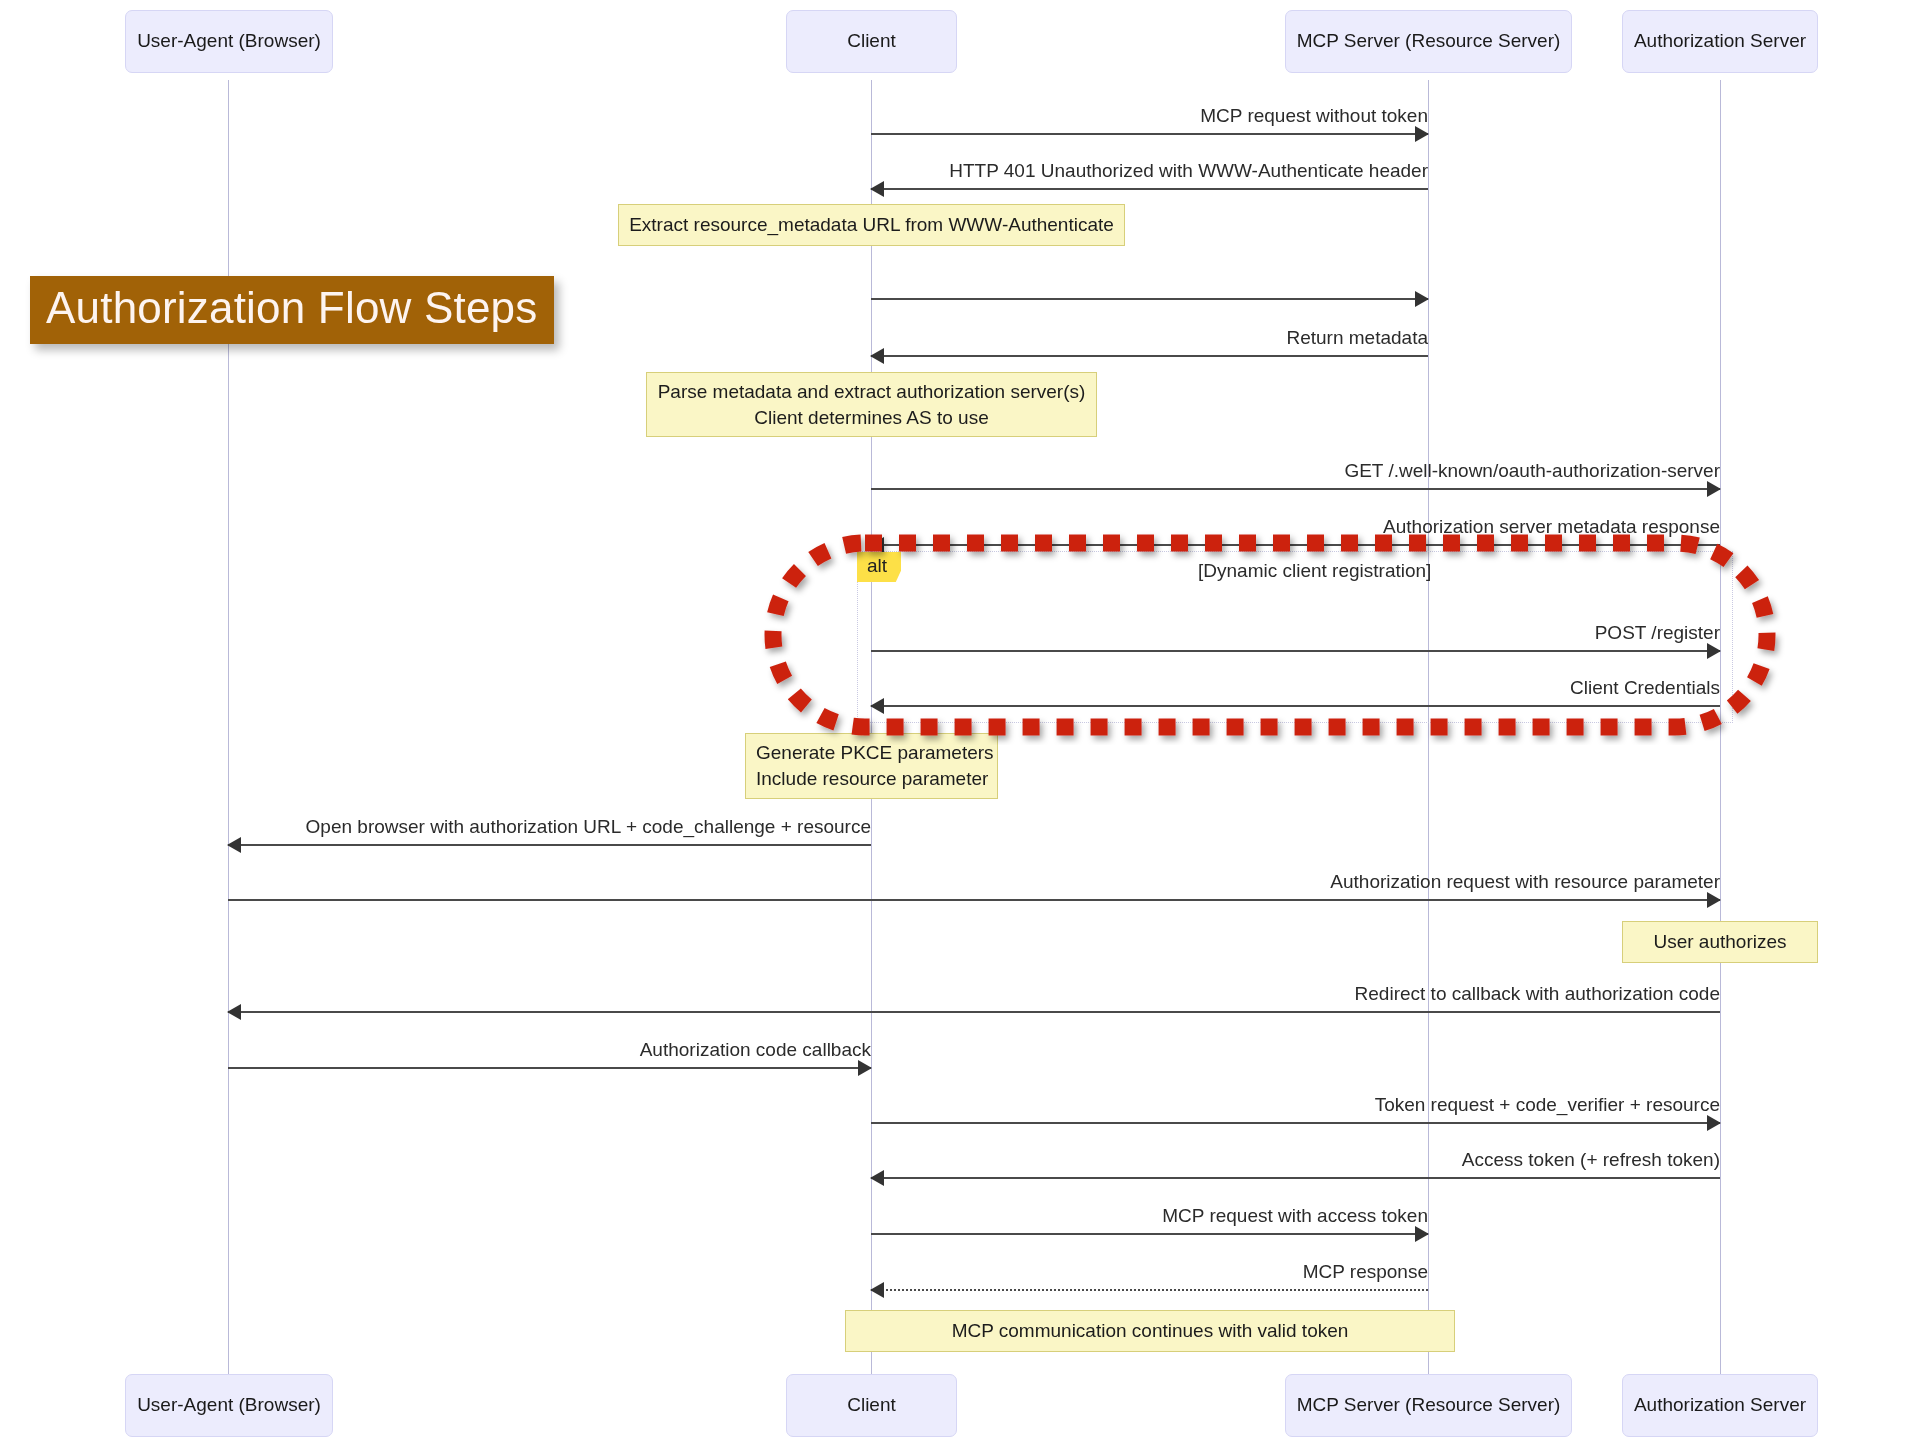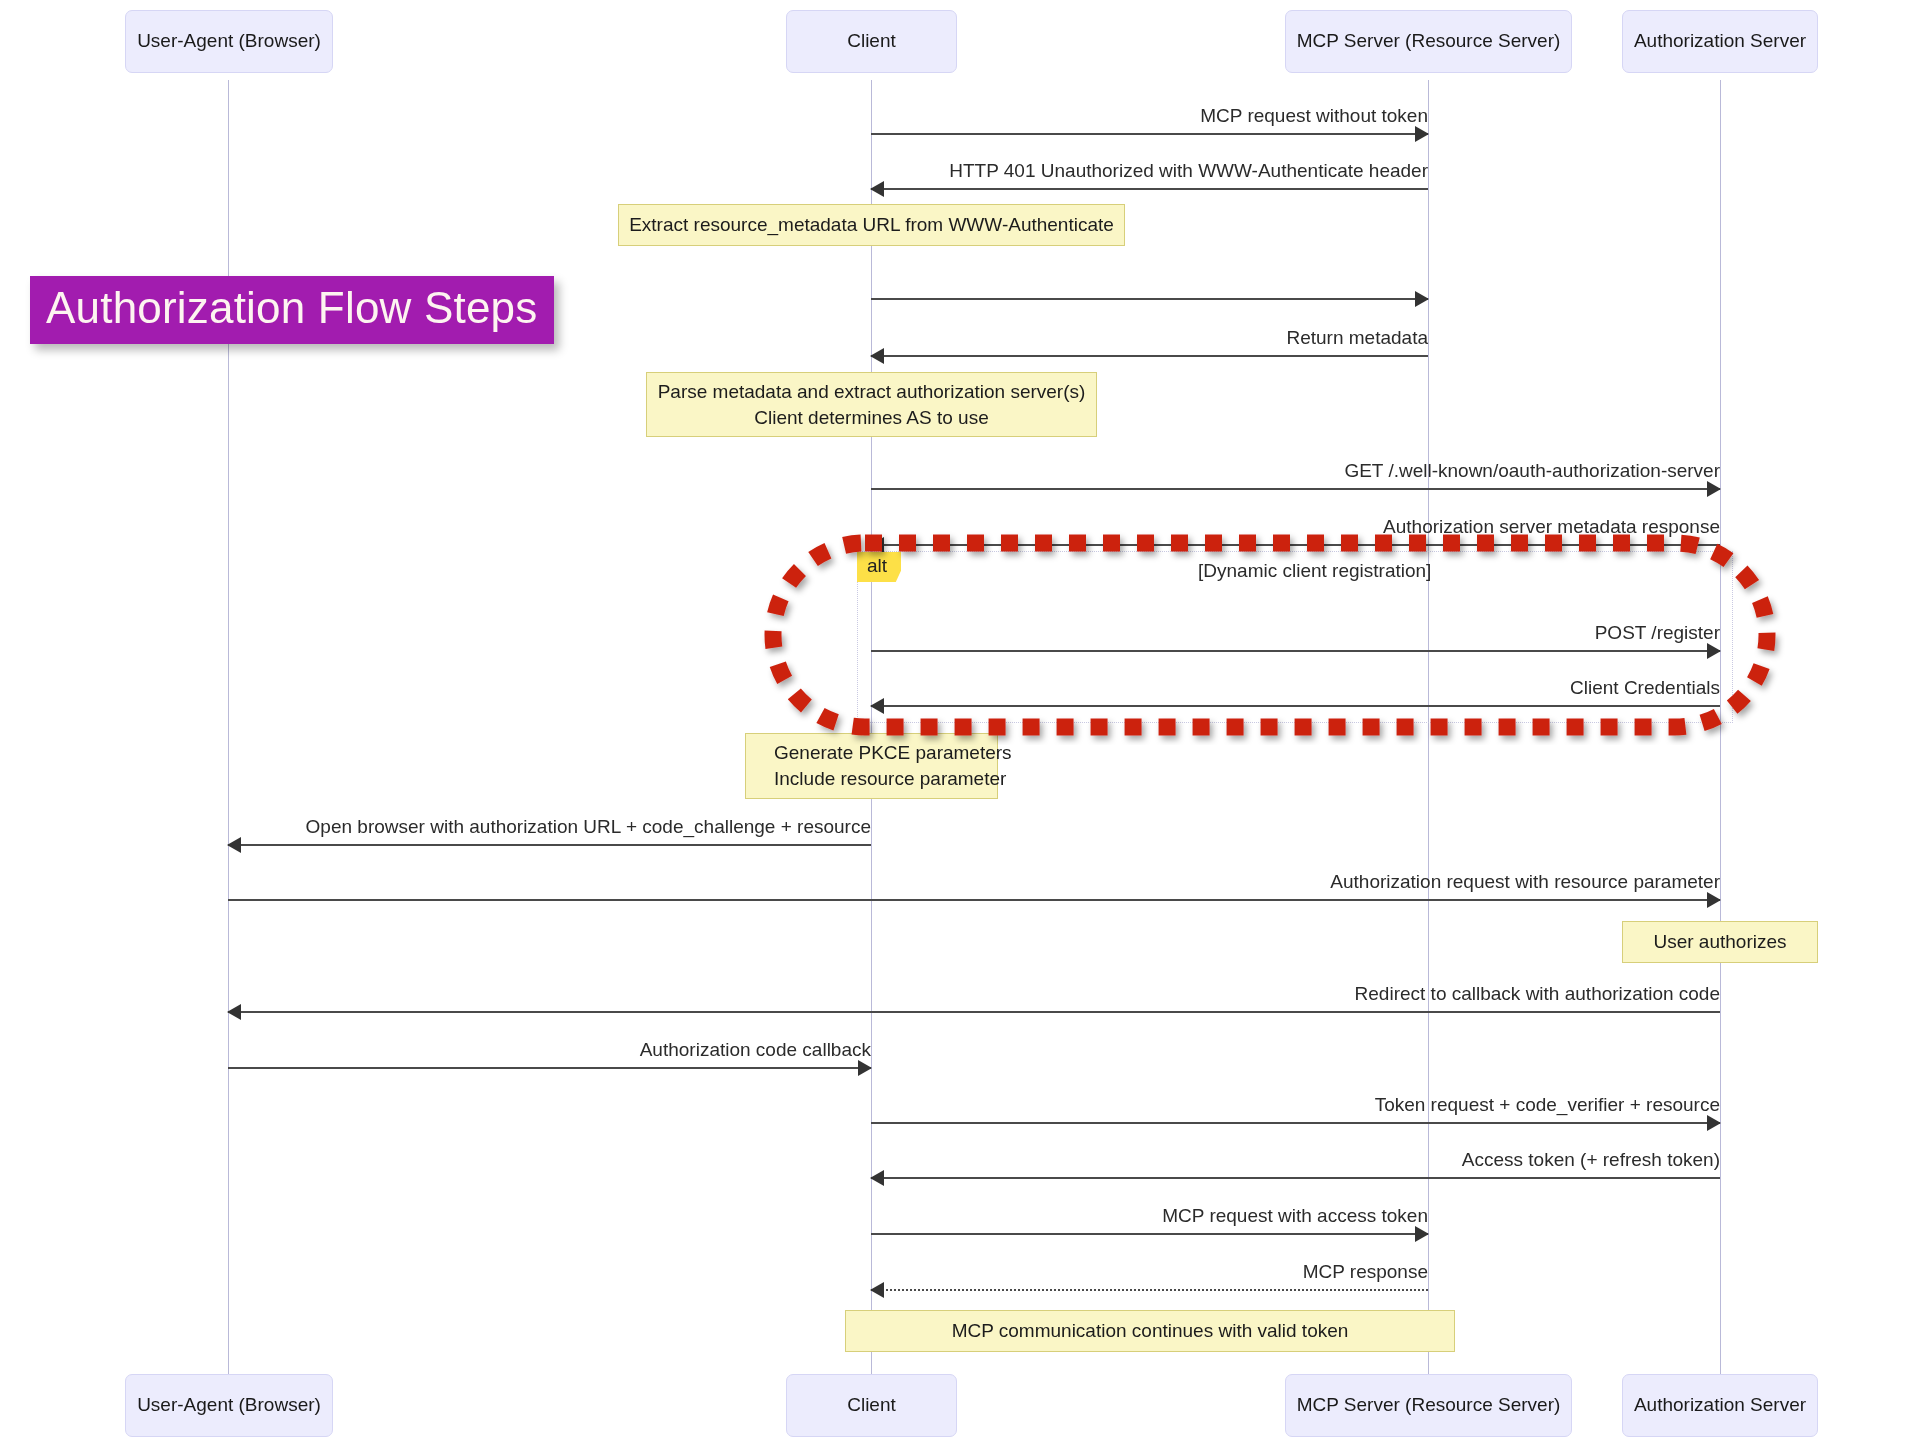--- a/index.html
+++ b/index.html
@@ -122,21 +122,21 @@
     position: absolute;
     font-size: 19px;
     color: #2b2b2b;
     white-space: nowrap;
     z-index: 4;
   }
 
   
   .banner {
     position: absolute;
-    background: #a21caf;
+    background: #a16207;
     color: #fdf4f0;
     font-size: 44px;
     line-height: 1;
     letter-spacing: 0.2px;
     padding: 10px 16px 14px 16px;
     box-shadow: 5px 6px 9px rgba(0,0,0,0.28);
     z-index: 20;
     white-space: nowrap;
   }
 
@@ -227,21 +227,21 @@
     <div class="line"></div>
     <div class="head"></div>
   </div>
 
   <div class="msg left" style="left:871px; top:667px; width:849px;">
     <div class="label">Client Credentials</div>
     <div class="line"></div>
     <div class="head"></div>
   </div>
 
-  <div class="note" style="left:745px; top:733px; width:253px; height:66px; align-items:flex-start; text-align:left; padding-left:28px;">
+  <div class="note" style="left:745px; top:733px; width:253px; height:66px; align-items:flex-start; text-align:left; padding-left:10px;">
     <span class="nline">Generate PKCE parameters</span>
     <span class="nline">Include resource parameter</span>
   </div>
 
   <div class="msg left" style="left:228px; top:806px; width:643px;padding-left:48px;">
     <div class="label">Open browser with authorization URL + code_challenge + resource</div>
     <div class="line"></div>
     <div class="head"></div>
   </div>
 

